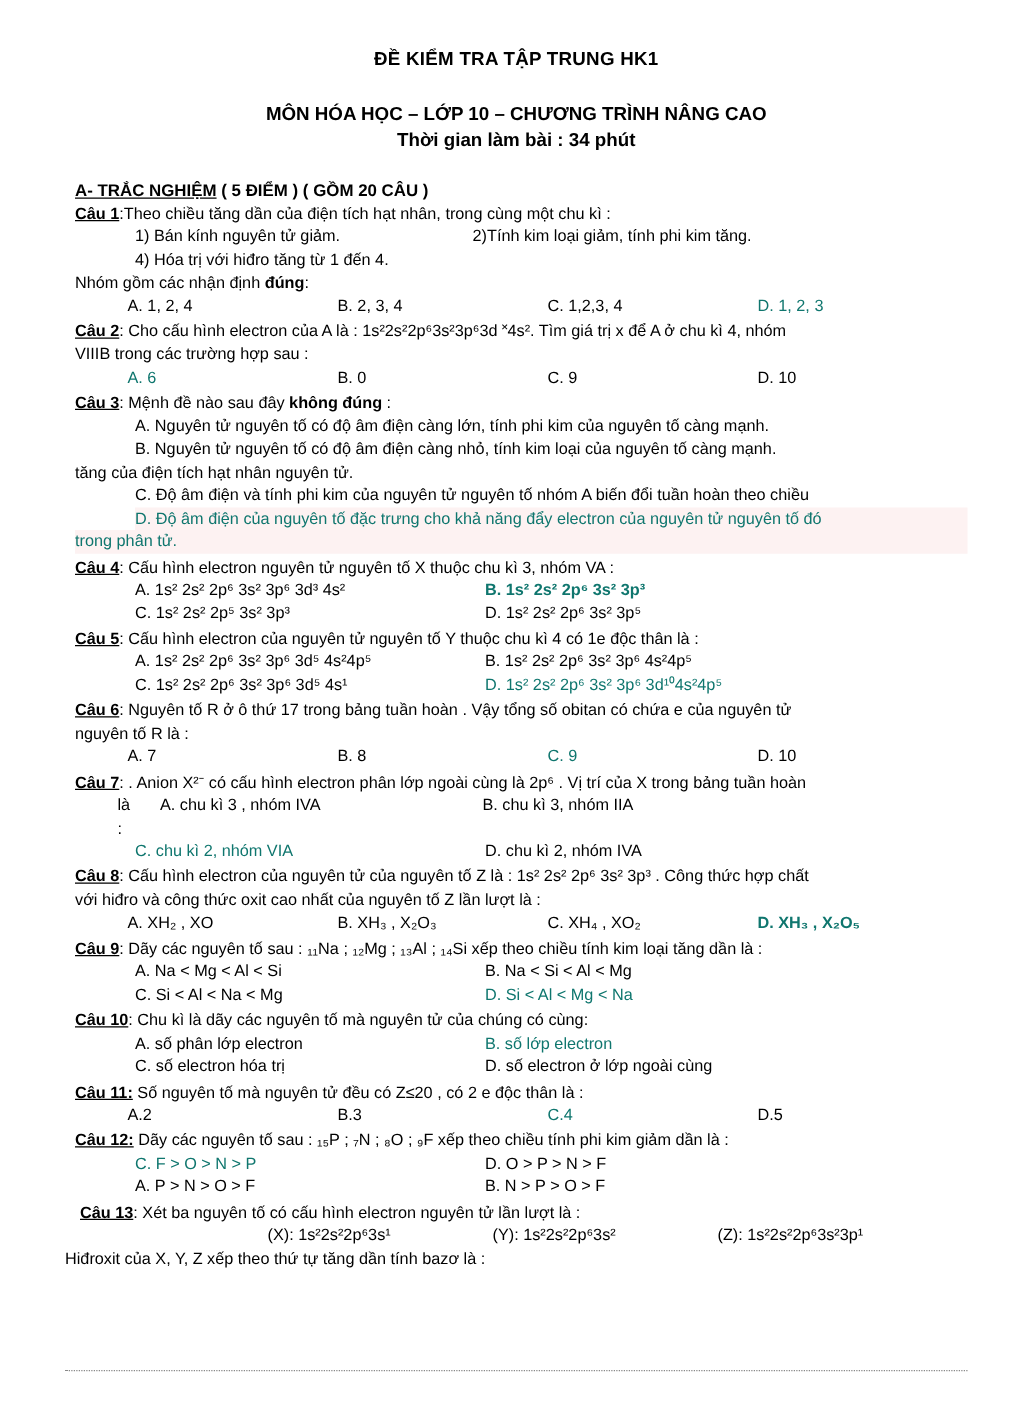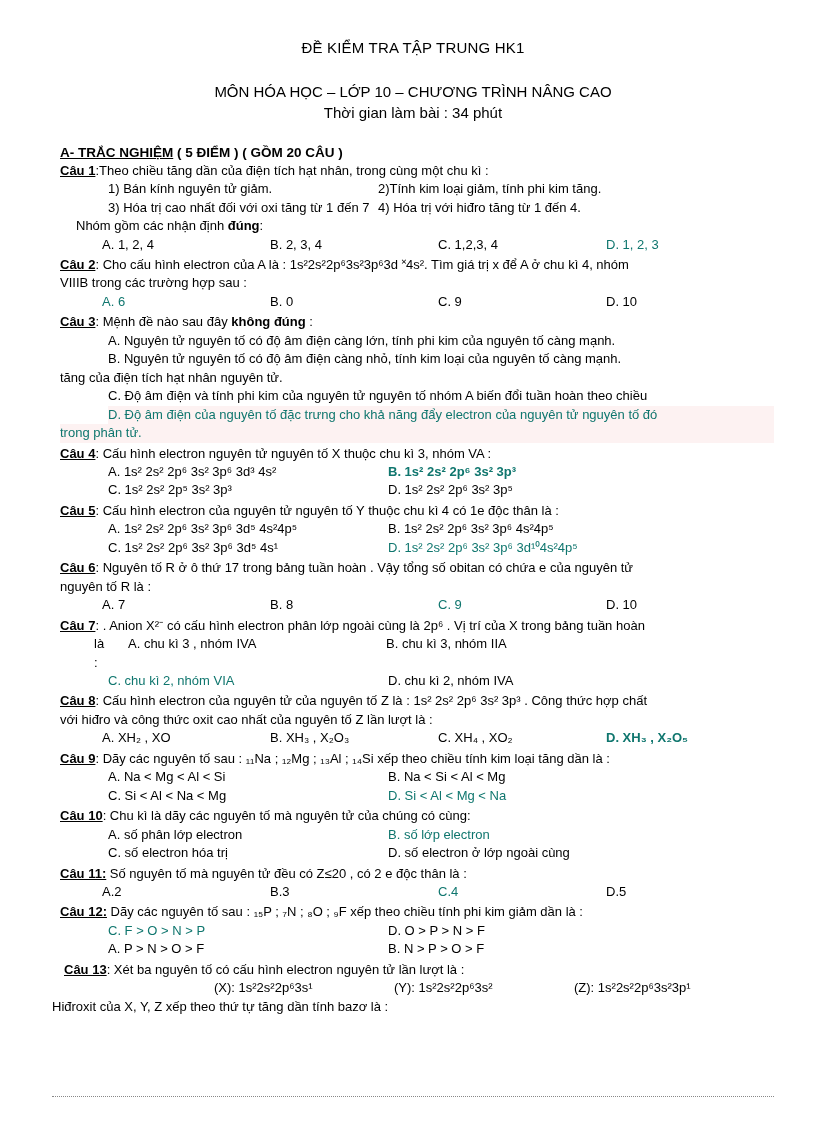--- a/index.html
+++ b/index.html
@@ -12,21 +12,21 @@
     font-size:13px;
     position:relative;
     overflow:hidden;
   }
   .page{
     position:relative;
     padding:38px 42px 0 52px;
     box-sizing:border-box;
     height:1123px;
   }
-  .title-block{text-align:center;font-weight:normal;line-height:1.35;}
+  .title-block{text-align:center;font-weight:bold;line-height:1.35;}
   .t1{font-size:15px;letter-spacing:.2px;}
   .t2{font-size:15px;margin-top:24px;}
   .t3{font-size:15px;}
   .section-head{
     margin-top:22px;
     margin-left:8px;
     font-weight:bold;
     font-size:13.5px;
   }
   .section-head .u{text-decoration:underline;}
@@ -68,24 +68,23 @@
 
   <div class="q">
     <div class="line">
       <span class="qlab">Câu 1</span><span>:Theo chiều tăng dần của điện tích hạt nhân, trong cùng một chu kì :</span>
     </div>
     <div class="opt-row">
       <div class="o" style="width:270px">1) Bán kính  nguyên tử giảm.</div>
       <div>2)Tính kim loại giảm, tính phi kim tăng.</div>
     </div>
     <div class="opt-row">
-      <div class="o" style="width:270px">3) Hóa trị cao nhất đối với oxi tăng từ 1 đến 7</div>
       <div>4) Hóa trị với hiđro tăng từ 1 đến 4.</div>
     </div>
-    <div class="line" style="margin-left:16px">
+    <div class="line" style="margin-left:0">
       <span>Nhóm gồm các nhận định </span><span class="bold">đúng</span><span>:</span>
     </div>
     <div class="opt-row4">
       <div class="o">A. 1, 2, 4</div>
       <div class="o">B. 2, 3, 4</div>
       <div class="o">C. 1,2,3, 4</div>
       <div class="o red">D. 1, 2, 3</div>
     </div>
   </div>
 

